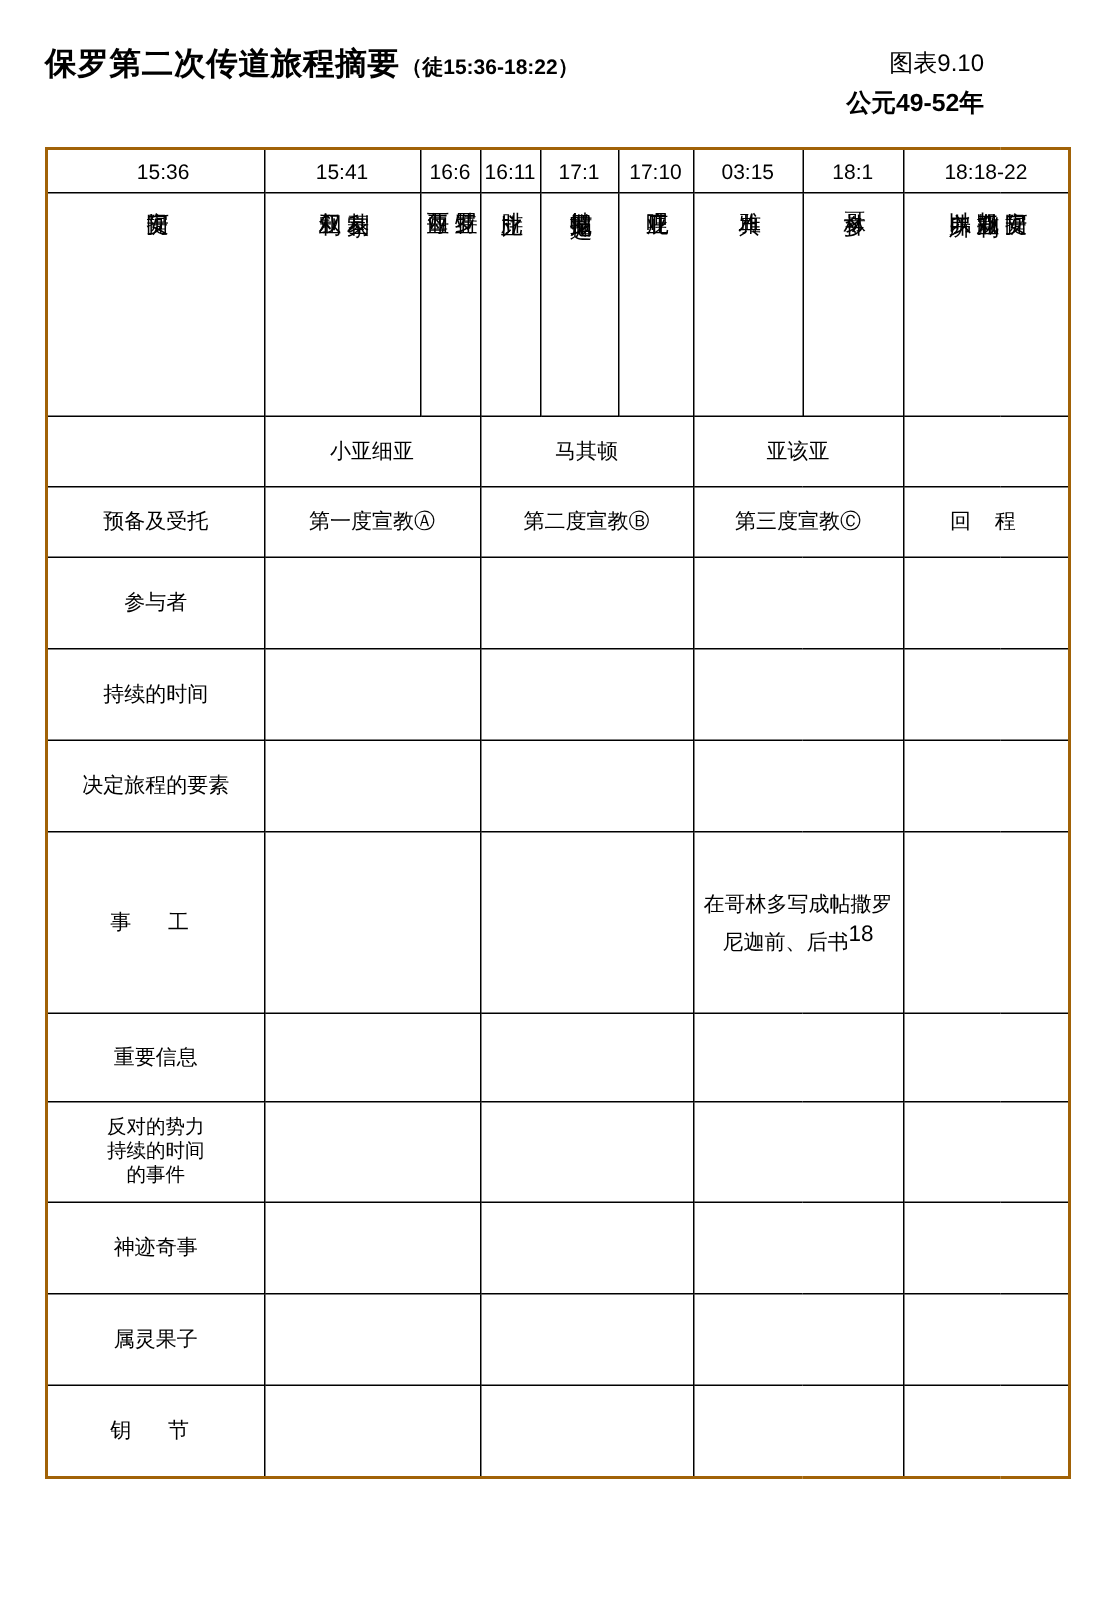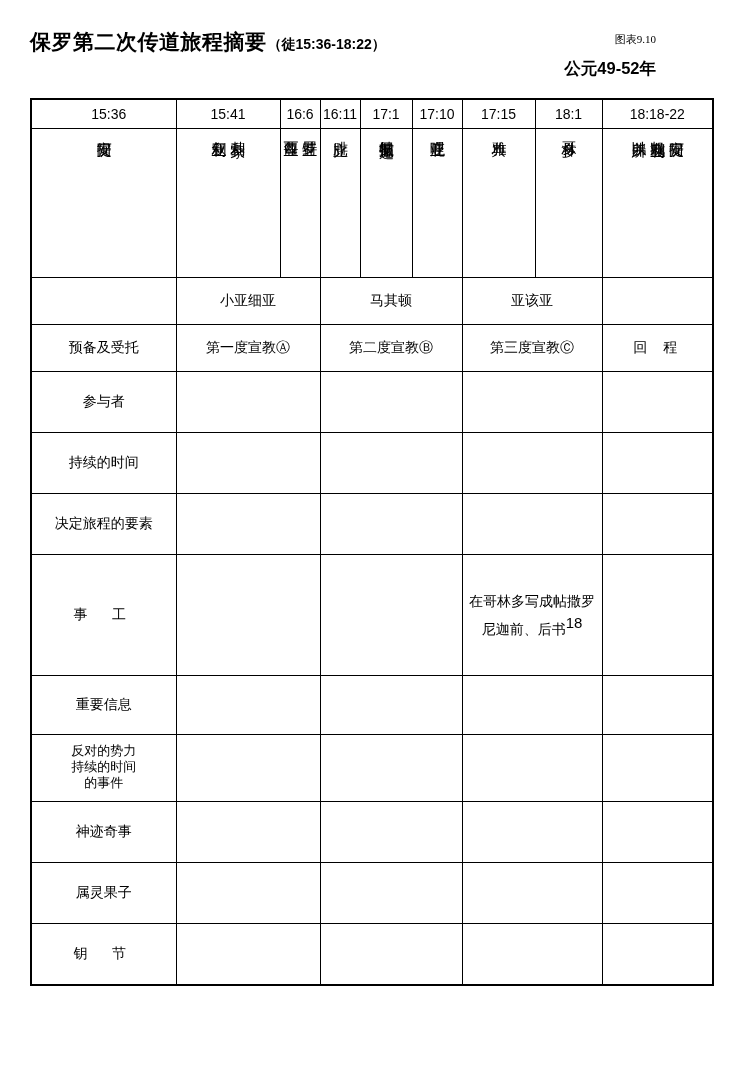--- a/index.html
+++ b/index.html
@@ -39,22 +39,21 @@
   }
   .sub-ref {
     font-size: 14px;
     font-weight: bold;
     margin-left: 1px;
   }
   .chart-no {
     position: absolute;
     right: 0;
     top: 4px;
-    font-size: 11px;
-    font-family: Liberation Serif, serif;
+    font-size: 16px;
   }
   .year-line {
     position: absolute;
     right: 0;
     top: 30px;
     font-size: 16.5px;
     font-weight: bold;
   }
 
   
@@ -65,21 +64,21 @@
     margin-top: 8px;
   }
   table.chart td {
     border: 1px solid #000000;
     vertical-align: middle;
     text-align: center;
     padding: 0;
     font-size: 14px;
   }
   .outer {
-    border: 2px solid #000000;
+    border: 2px solid #a16207;
   }
   
   .verse-row td {
     height: 28px;
     font-size: 11.5px;
     text-align: left;
     padding-left: 6px;
     white-space: nowrap;
   }
   .verse-row td.c0 { padding-left: 10px; }
@@ -171,21 +170,21 @@
     </colgroup>
 
     <tbody>
         <tr class="verse-row">
       <td class="c0">15:36</td>
       <td colspan="2">15:41</td>
       <td>16:6</td>
       <td>16:11</td>
       <td>17:1</td>
       <td>17:10</td>
-      <td>17:15</td>
+      <td>03:15</td>
       <td>18:1</td>
       <td colspan="2">18:18-22</td>
     </tr>
 
     <tr class="place-row">
       <td>
         <div class="vwrap">
           <span class="vtext">安提阿</span>
         </div>
       </td>

